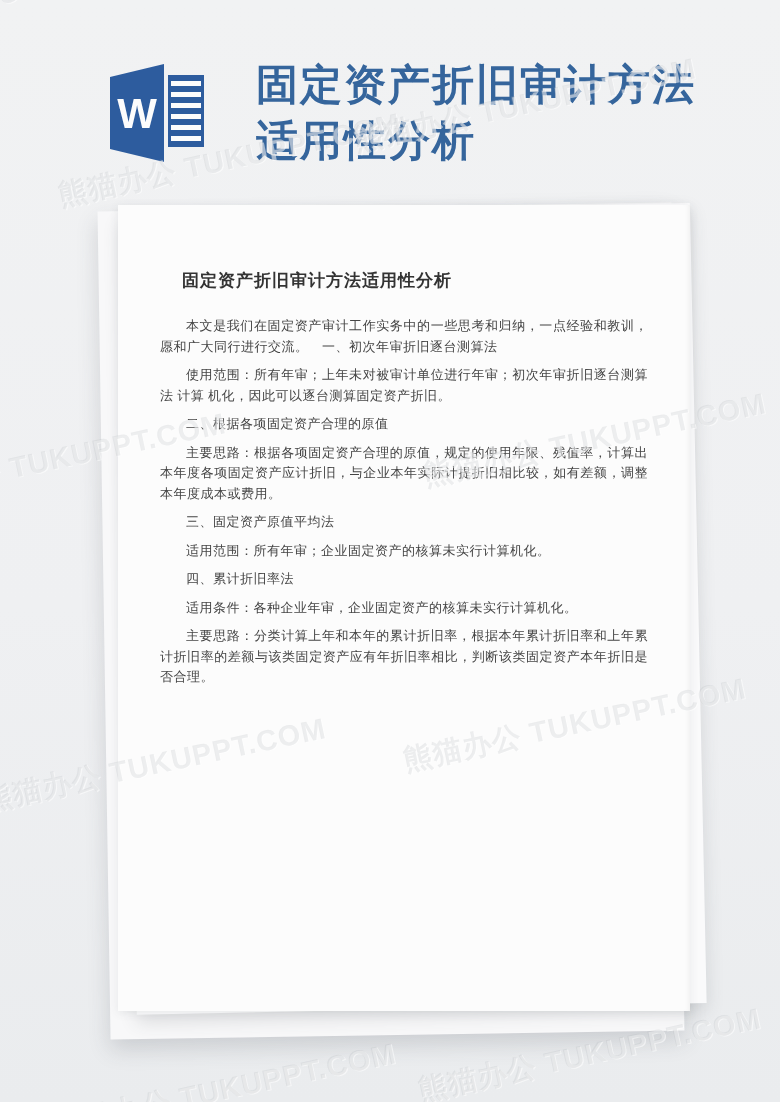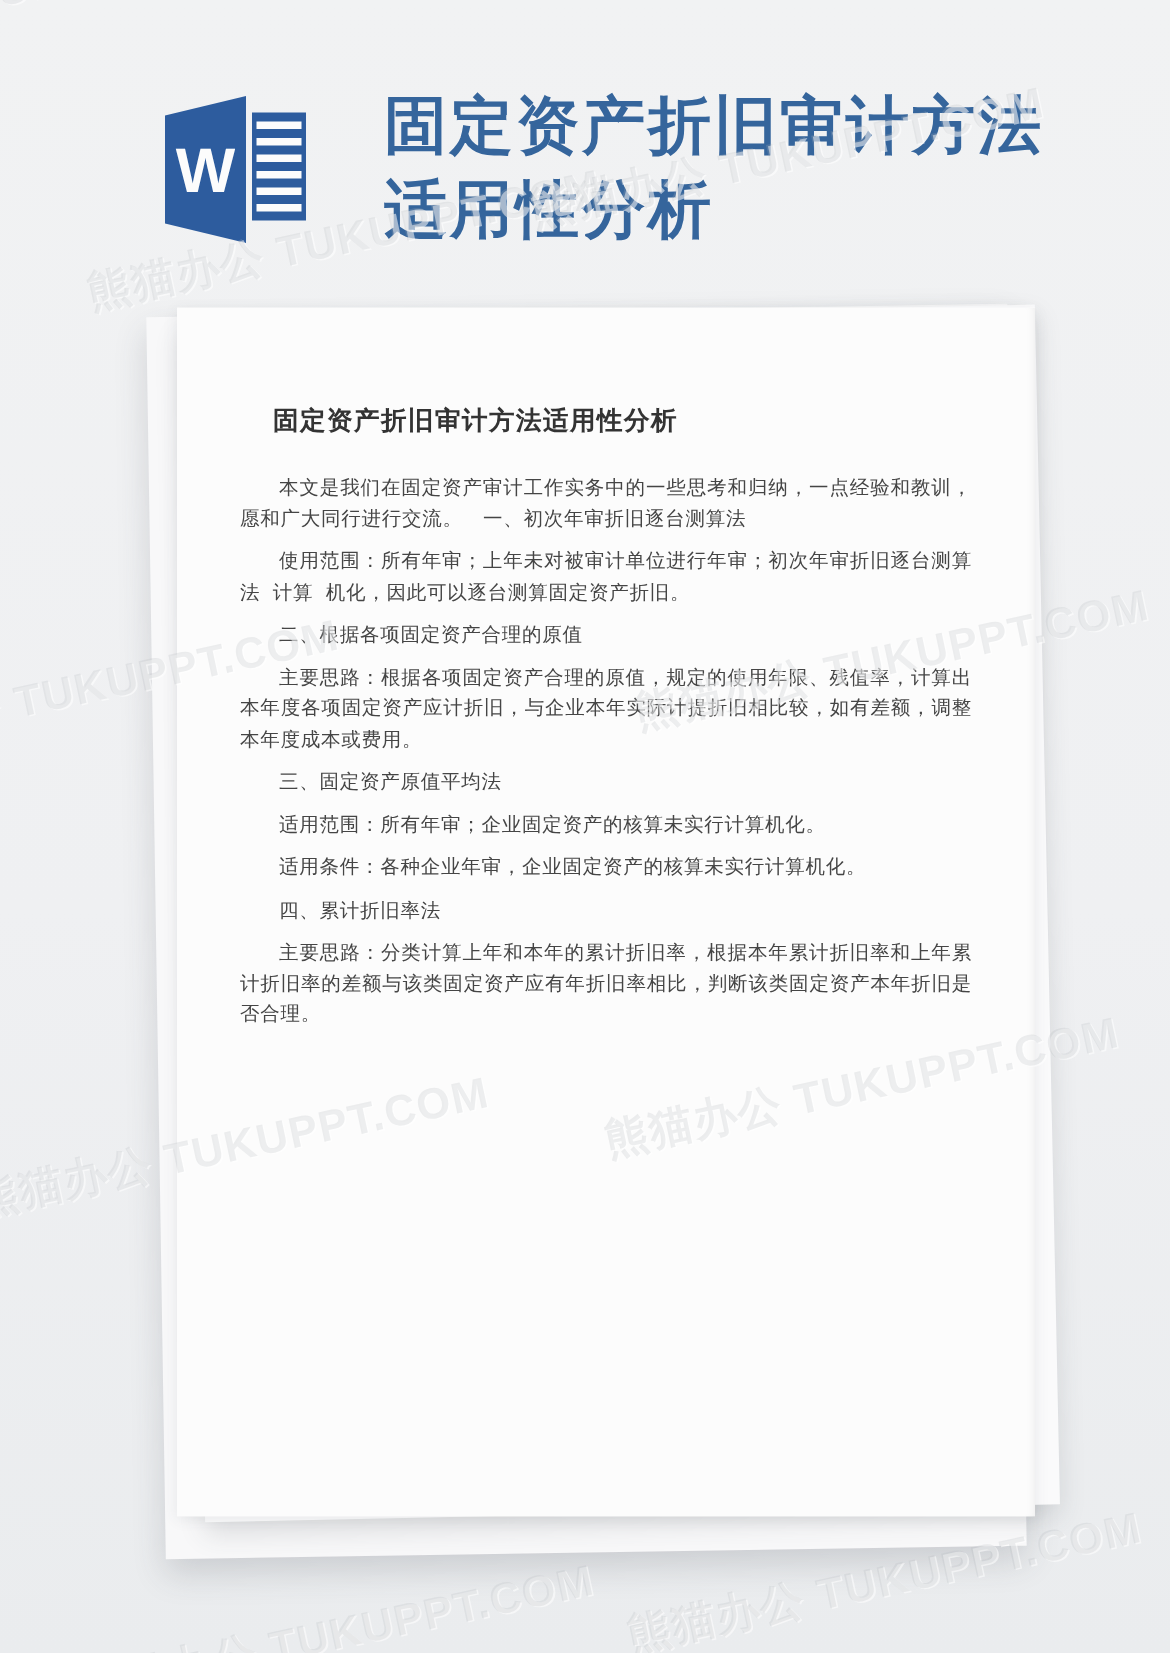--- a/index.html
+++ b/index.html
@@ -43,21 +43,21 @@
     padding:64px 42px 0 42px;
   }
 
   
   .doc-title {
     font-family:"Liberation Serif", serif;
     font-size:17px; font-weight:600; color:#333;
     margin:0 0 24px 22px; letter-spacing:1px;
   }
   .doc-body {
-    font-family:Liberation Mono, monospace;
+    font-family:Liberation Serif, serif;
     font-size:13px; line-height:20.5px; color:#454545;
     letter-spacing:0.5px;
   }
   .doc-body p {
     text-indent:2em; text-align:justify; margin-bottom:8px;
   }
 
   
   .watermark {
     position:absolute; white-space:nowrap;
@@ -79,22 +79,22 @@
 
   <div class="sheet paper-main">
     <h1 class="doc-title">固定资产折旧审计方法适用性分析</h1>
     <div class="doc-body">
       <p>本文是我们在固定资产审计工作实务中的一些思考和归纳，一点经验和教训，愿和广大同行进行交流。　一、初次年审折旧逐台测算法</p>
       <p>使用范围：所有年审；上年未对被审计单位进行年审；初次年审折旧逐台测算法 计算 机化，因此可以逐台测算固定资产折旧。</p>
       <p>二、根据各项固定资产合理的原值</p>
       <p>主要思路：根据各项固定资产合理的原值，规定的使用年限、残值率，计算出本年度各项固定资产应计折旧，与企业本年实际计提折旧相比较，如有差额，调整本年度成本或费用。</p>
       <p>三、固定资产原值平均法</p>
       <p>适用范围：所有年审；企业固定资产的核算未实行计算机化。</p>
+      <p>四、累计折旧率法</p>
       <p>适用条件：各种企业年审，企业固定资产的核算未实行计算机化。</p>
-      <p>四、累计折旧率法</p>
       <p>主要思路：分类计算上年和本年的累计折旧率，根据本年累计折旧率和上年累计折旧率的差额与该类固定资产应有年折旧率相比，判断该类固定资产本年折旧是否合理。</p>
     </div>
   </div>
 
   <div class="header">
     <svg class="word-icon" viewBox="0 0 100 110" xmlns="http://www.w3.org/2000/svg" aria-hidden="true">
 
       <rect x="62" y="17" width="36" height="72" fill="#2d5c9e"></rect>
       <g fill="#fcfcfc">
         <rect x="65" y="23" width="30" height="5"></rect>

